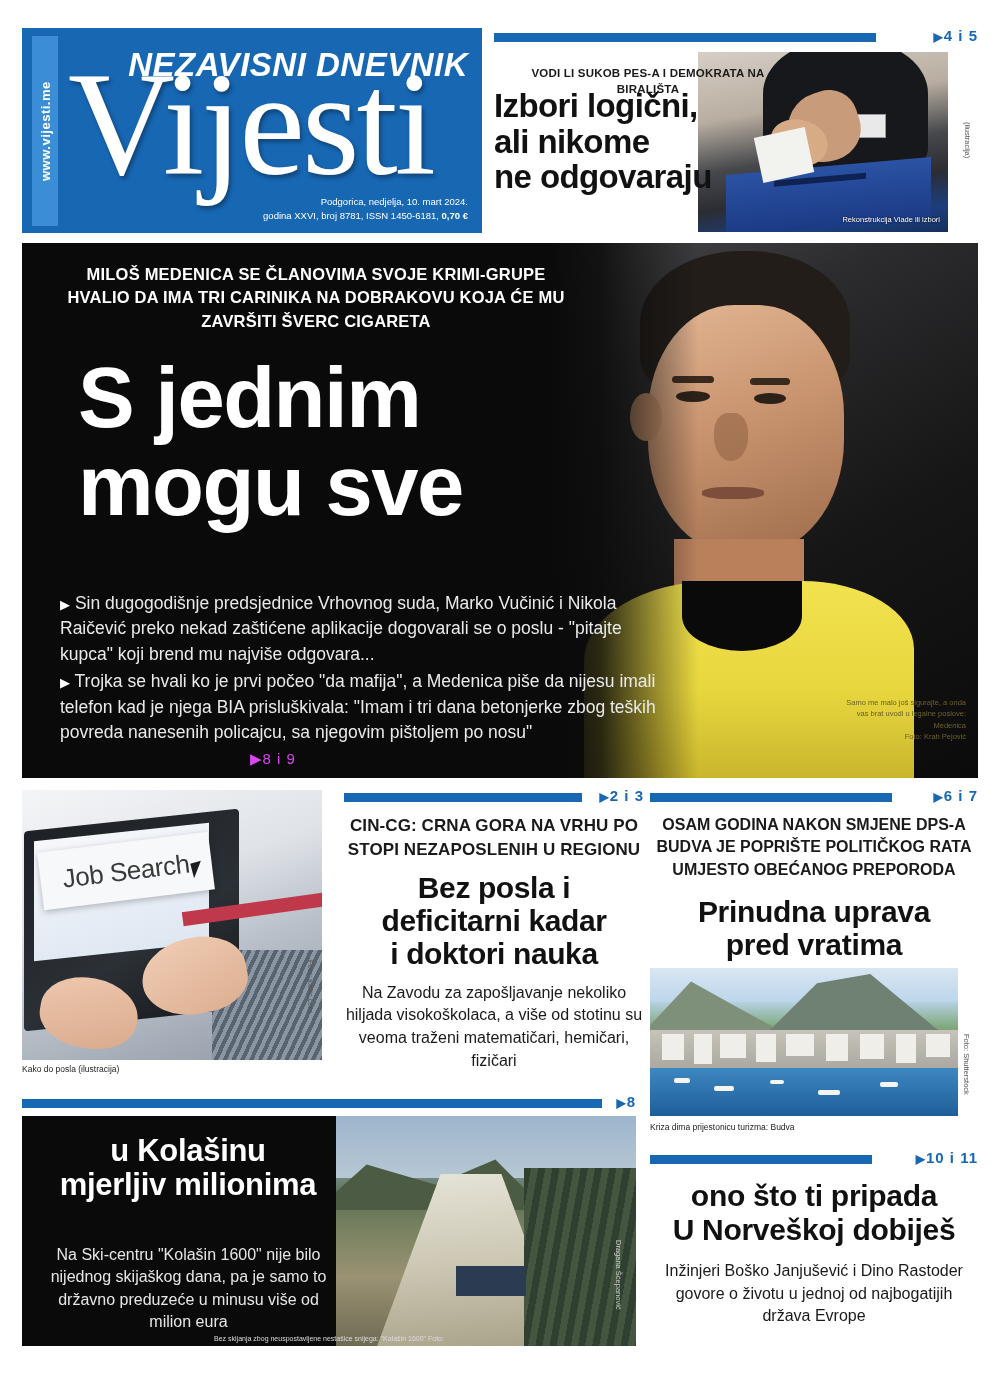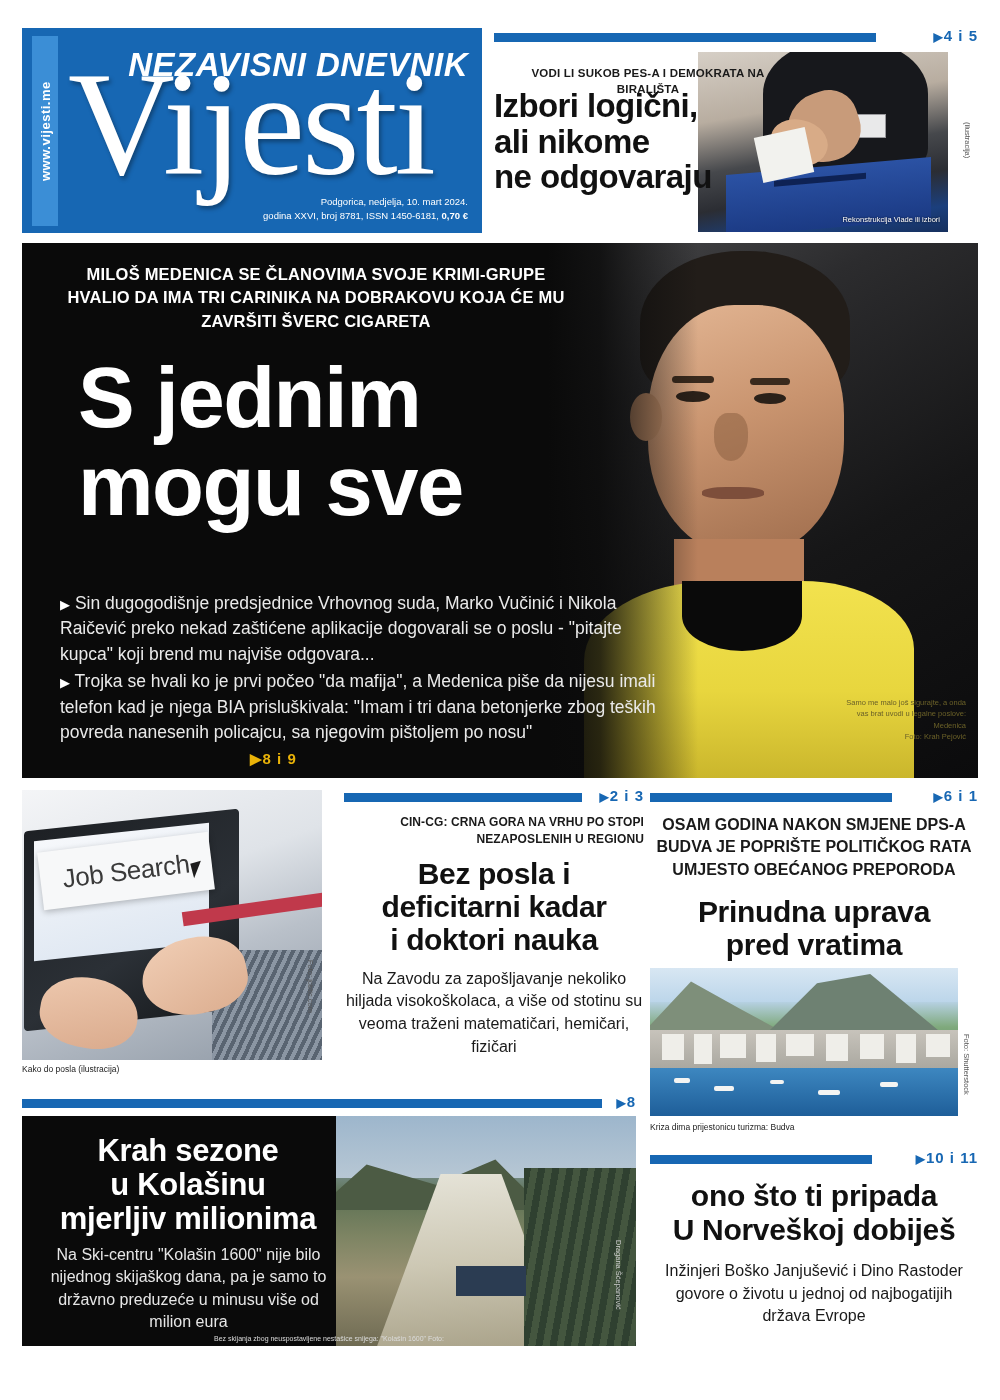--- a/index.html
+++ b/index.html
@@ -164,21 +164,21 @@
   }
   .ms-head .l2 { display: block; margin-top: 6px; }
   .ms-body {
     position: absolute; left: 38px; top: 348px; width: 610px;
     color: #eaeaea; font-size: 17.5px; line-height: 1.45;
   }
   .ms-body p { margin-bottom: 2px; }
   .ms-body .tri { color: #ffffff; font-size: 13px; }
   .ms-pages {
     position: absolute; left: 228px; bottom: 10px;
-    color: #eab308; font-weight: bold; font-size: 15px; letter-spacing: 1px;
+    color: #d946ef; font-weight: normal; font-size: 15px; letter-spacing: 1px;
   }
   .ms-caption {
     position: absolute; right: 12px; bottom: 36px; width: 120px;
     color: #6b6128; font-size: 7.5px; line-height: 1.5; text-align: right;
   }
 
   
   .mid-left-photo {
     position: absolute; left: 22px; top: 790px; width: 300px; height: 270px;
     overflow: hidden;
@@ -230,21 +230,21 @@
   .mid-left-credit {
     position: absolute; left: 306px; top: 960px; font-size: 7.5px; color: #555;
     writing-mode: vertical-rl;
   }
   .mid-left-caption {
     position: absolute; left: 22px; top: 1064px; font-size: 8.5px; color: #222;
   }
 
   .mid-col { position: absolute; left: 336px; top: 788px; width: 300px; margin-left: 8px; }
   .mid-kicker {
-    font-size: 12px; font-weight: bold; color: #1a1a1a; text-align: right;
+    font-size: 17px; font-weight: bold; color: #1a1a1a; text-align: center;
     line-height: 1.4; margin-top: 8px; letter-spacing: .1px;
   }
   .mid-head {
     font-size: 30px; font-weight: bold; color: #111; text-align: center;
     line-height: 1.1; margin-top: 9px; letter-spacing: -.4px;
   }
   .mid-lead {
     font-size: 16px; color: #1a1a1a; text-align: center; line-height: 1.42;
     margin-top: 12px;
   }
@@ -451,21 +451,21 @@
       <div>deficitarni kadar</div>
       <div>i doktori nauka</div>
     </div>
     <div class="mid-lead">Na Zavodu za zapošljavanje nekoliko hiljada visokoškolaca, a više od stotinu su veoma traženi matematičari, hemičari, fizičari</div>
   </div>
 
   <div class="right-col">
     <div class="rule-row">
       <div class="rule-bar" style="width:242px"></div>
       <div class="rule-pages">
-        <span class="arrow">▶</span><span>6 i 1</span>
+        <span class="arrow">▶</span><span>6 i 7</span>
       </div>
     </div>
     <div class="right-kicker">OSAM GODINA NAKON SMJENE DPS-A BUDVA JE POPRIŠTE POLITIČKOG RATA UMJESTO OBEĆANOG PREPORODA</div>
     <div class="right-head">
       <div>Prinudna uprava</div>
       <div>pred vratima</div>
     </div>
   </div>
 
   <div class="right-photo">
@@ -503,21 +503,20 @@
 
   <div class="bottom-left">
     <div class="bl-photo">
       <div class="blp-sky"></div>
       <div class="blp-ridge"></div>
       <div class="blp-slope"></div>
       <div class="blp-trees"></div>
       <div class="blp-lodge"></div>
     </div>
     <div class="bl-head">
-      <div>Krah sezone</div>
       <div>u Kolašinu</div>
       <div>mjerljiv milionima</div>
     </div>
     <div class="bl-lead">Na Ski-centru "Kolašin 1600" nije bilo nijednog skijaškog dana, pa je samo to državno preduzeće u minusu više od milion eura</div>
     <div class="blp-caption-bar">Bez skijanja zbog neuspostavljene nestašice snijega: "Kolašin 1600" Foto:</div>
   </div>
   <div class="bl-credit">Dragana Šćepanović</div>
 
   <div class="bottom-right">
     <div class="rule-row">

